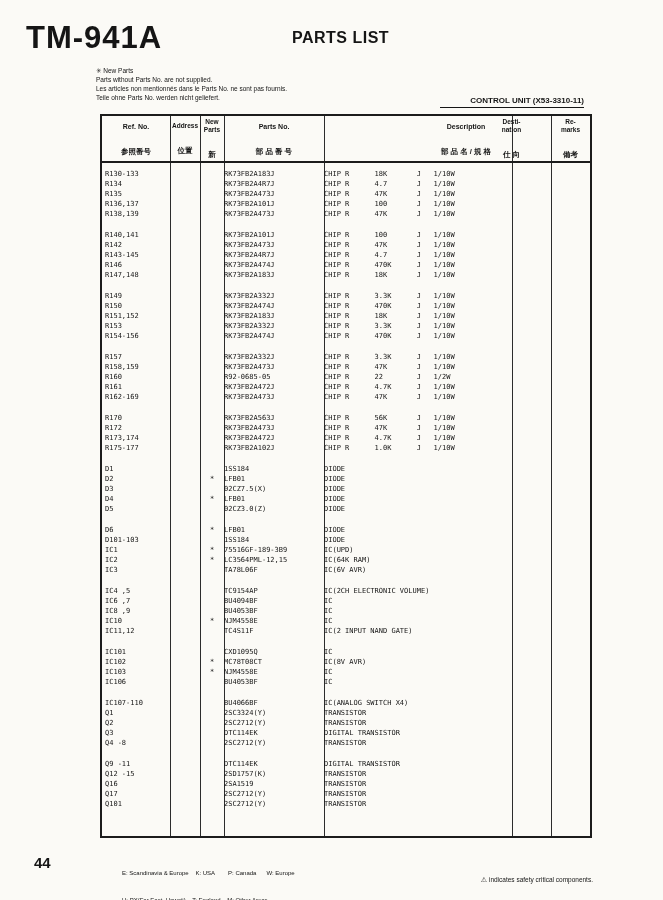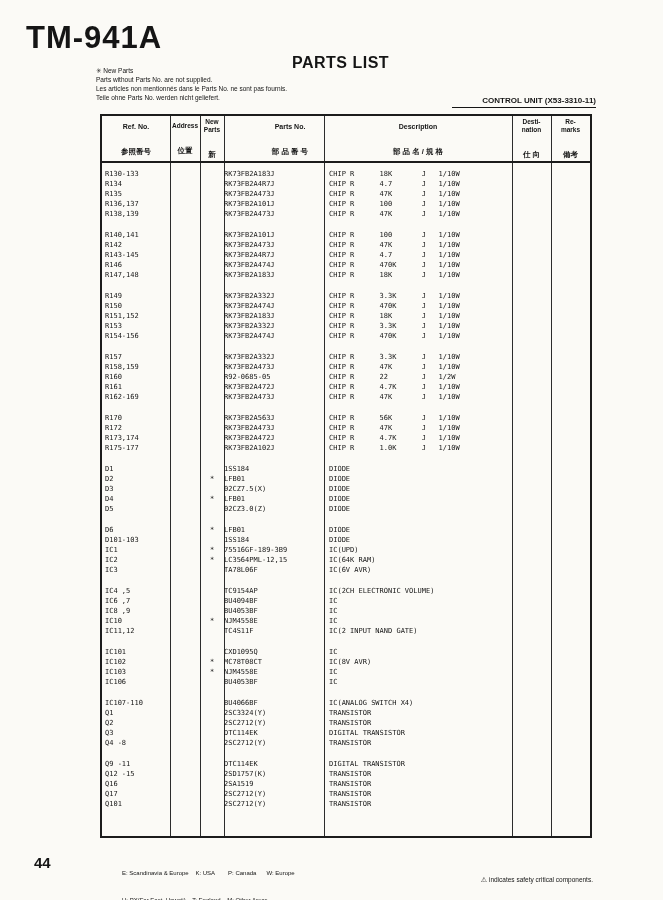--- a/index.html
+++ b/index.html
@@ -11,30 +11,30 @@
   }
   .page {
     position:absolute; inset:0;
     background:#fbfaf6;
   }
   .model-title {
     position:absolute; left:26px; top:20px;
     font-size:31px; font-weight:bold; letter-spacing:1px;
   }
   .parts-list-title {
-    position:absolute; left:0; right:0; top:54px;
+    position:absolute; left:0; right:0; top:29px;
     text-align:center; padding-left:18px;
     font-size:16px; font-weight:bold; letter-spacing:0.5px;
   }
   .notes {
     position:absolute; left:96px; top:66px;
     font-size:6.5px; line-height:9px;
   }
   .unit-label {
-    position:absolute; right:67px; top:96px;
+    position:absolute; right:79px; top:96px;
     font-size:8px; font-weight:bold;
     border-bottom:1px solid #151515;
     padding:0 0 2px 30px;
   }
   .parts-table {
     position:absolute; left:100px; top:114px;
     width:492px; height:724px;
     border:2px solid #1c1c1c;
     box-sizing:border-box;
   }
@@ -52,40 +52,40 @@
     display:flex; flex-direction:column;
     align-items:center; justify-content:center;
     font-size:7px; font-weight:bold; line-height:9px;
     text-align:center;
   }
   .hcell .jp { font-size:7.5px; margin-top:16px; }
   .hcell .sm { font-size:6.5px; line-height:8px; }
   .h-ref  { left:0;    width:68px; }
   .h-addr { left:68px; width:30px; }
   .h-new  { left:98px; width:24px; }
-  .h-parts{ left:138px;width:100px; }
-  .h-desc { left:222px;width:188px; }
-  .h-dest { left:410px;width:39px; }
+  .h-parts{ left:122px;width:100px; }
+  .h-desc { left:222px;width:188px;padding-left:48px; }
+  .h-dest { left:390px;width:39px; }
   .h-rem  { left:449px;right:0; }
   .tbody {
     position:absolute; left:0; right:0; top:49px; bottom:0;
     padding-top:4px; overflow:hidden;
   }
   .group { margin-bottom:11px; }
   .row {
     display:flex; height:10px; line-height:10px;
     font-family:"DejaVu Sans Mono", monospace;
     font-size:7px; white-space:pre;
   }
   .cell { display:block; overflow:hidden; box-sizing:border-box; }
   .c-ref  { width:68px;  padding-left:3px; }
   .c-addr { width:30px; }
   .c-new  { width:24px; text-align:center; }
   .c-parts{ width:100px; }
-  .c-desc { width:188px; padding-left:5px; }
+  .c-desc { width:188px; }
   .c-dest { width:39px; }
   .c-rem  { flex:1; }
   .legend {
     position:absolute; left:122px; top:851px;
     font-size:6px; line-height:9px; white-space:pre;
   }
   .page-number {
     position:absolute; left:34px; top:854px;
     font-size:15px; font-weight:bold;
   }

